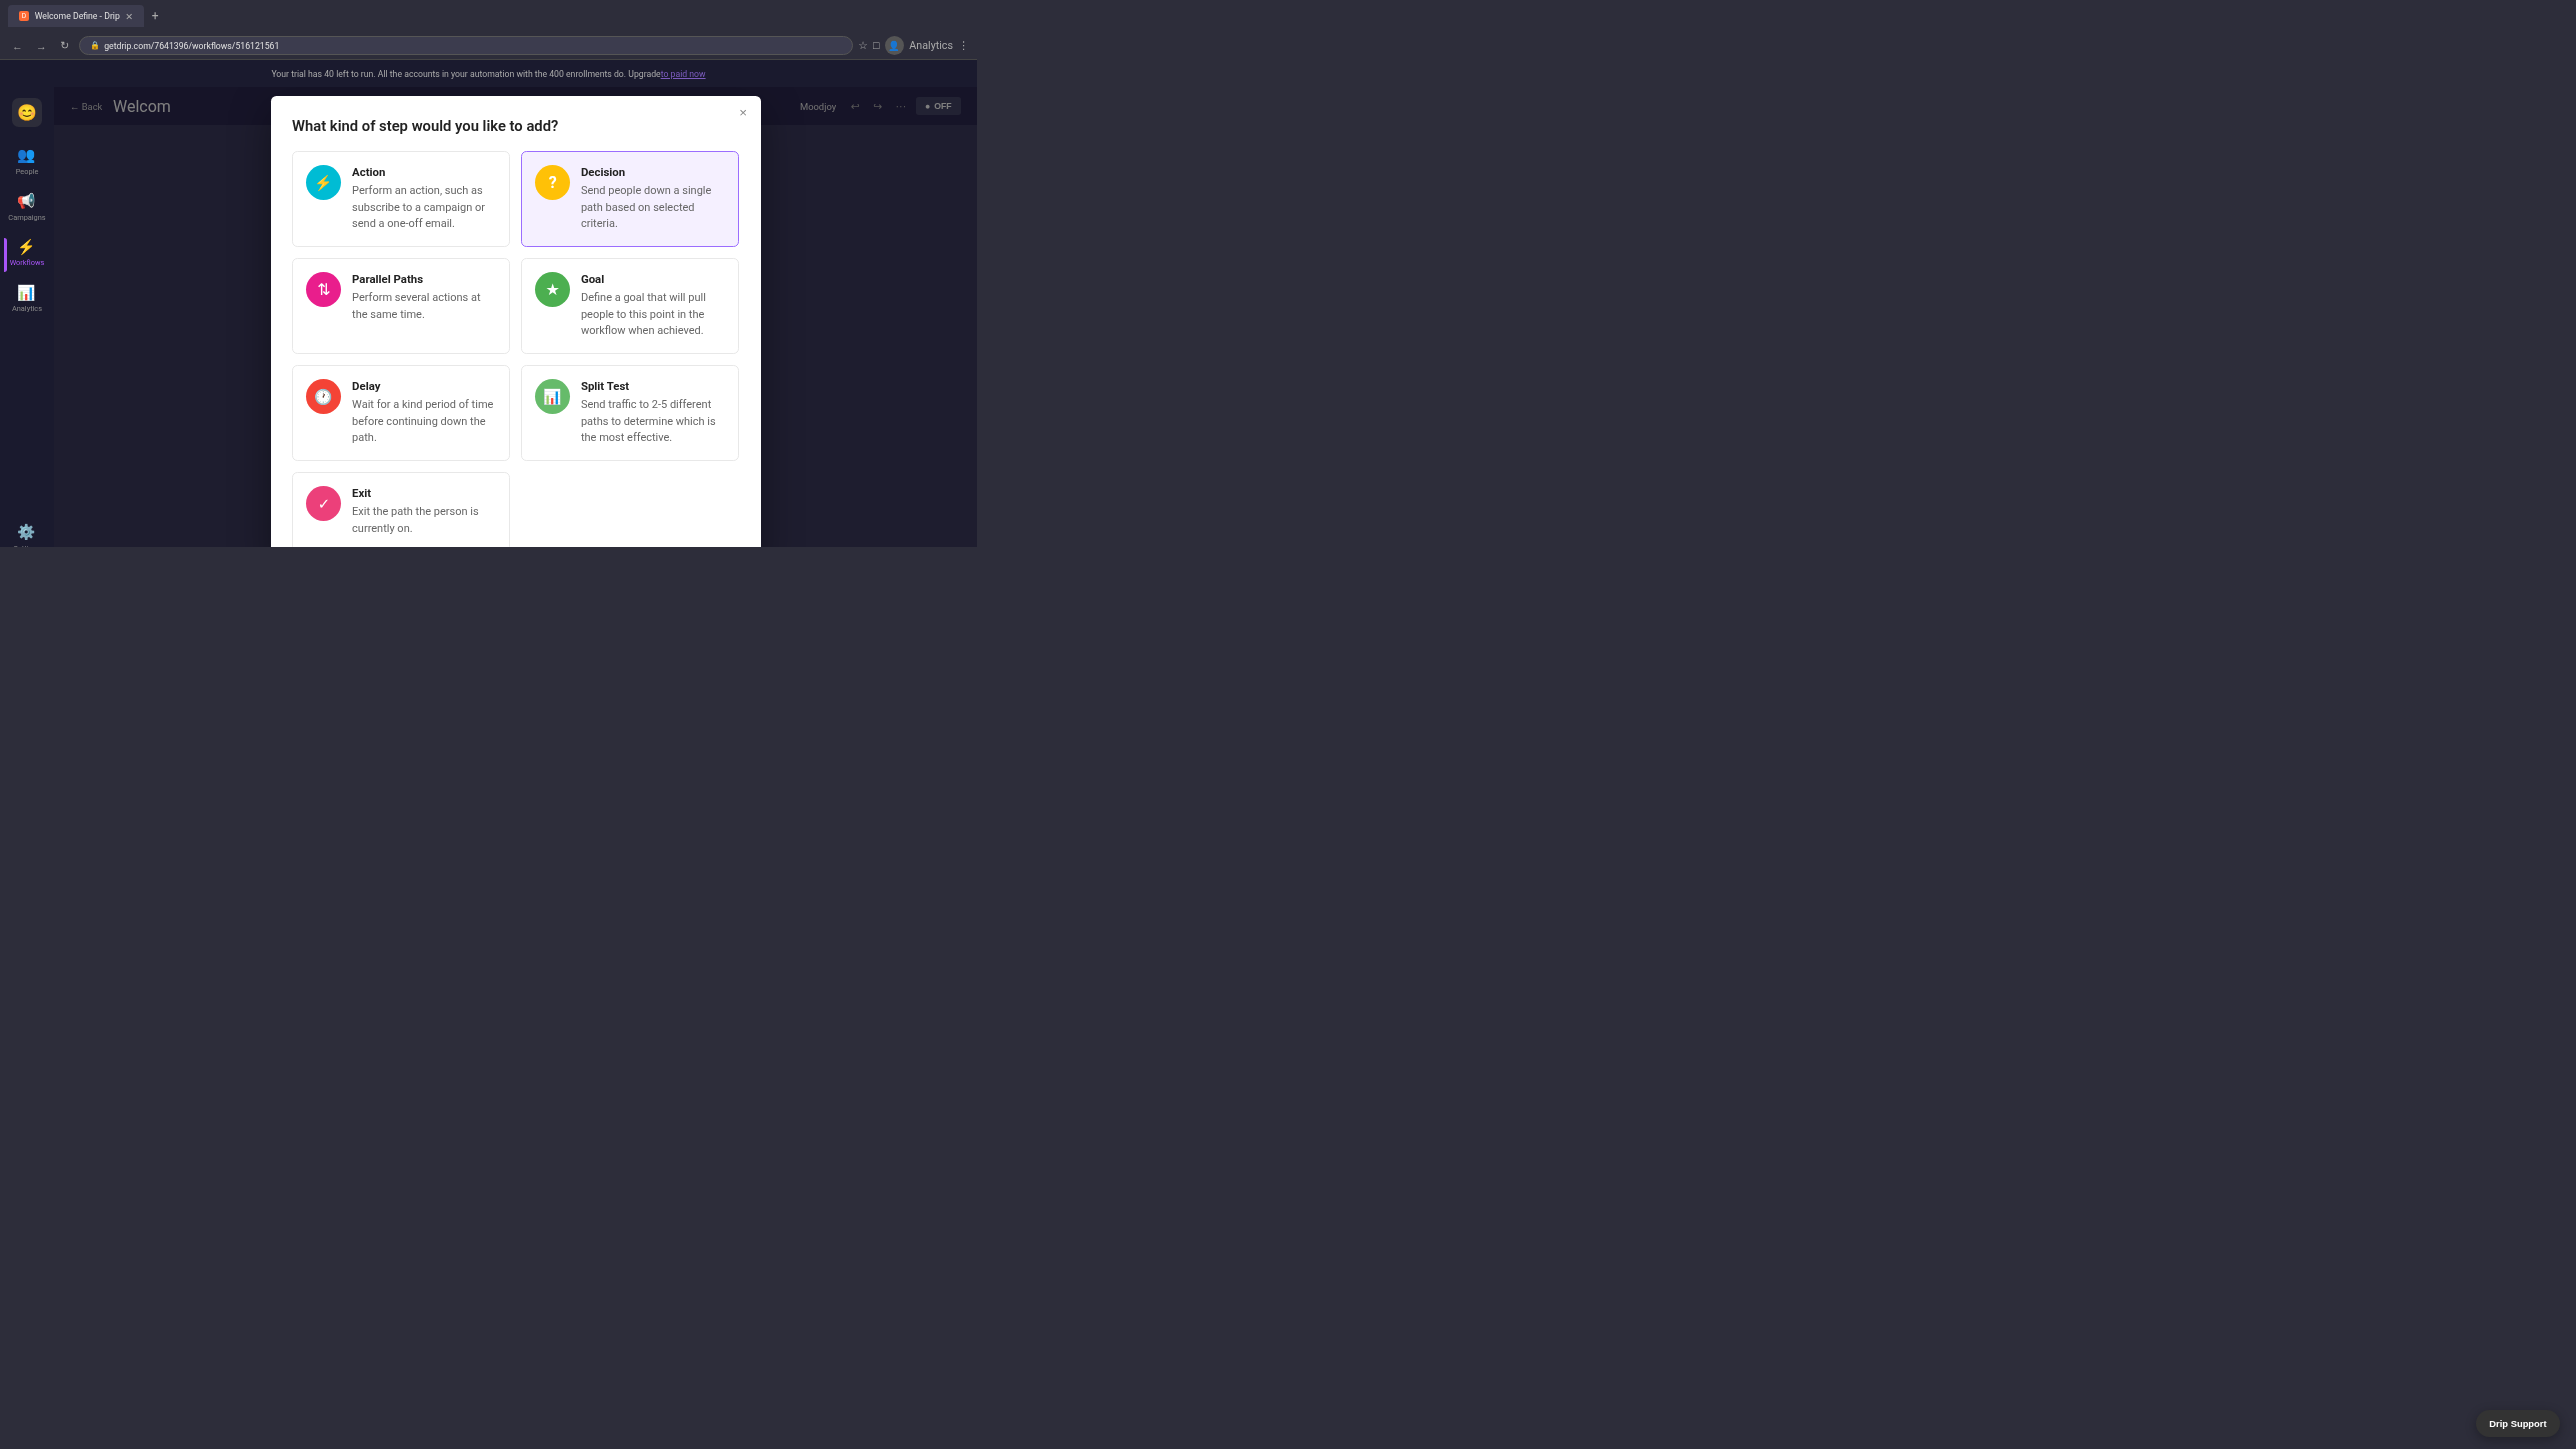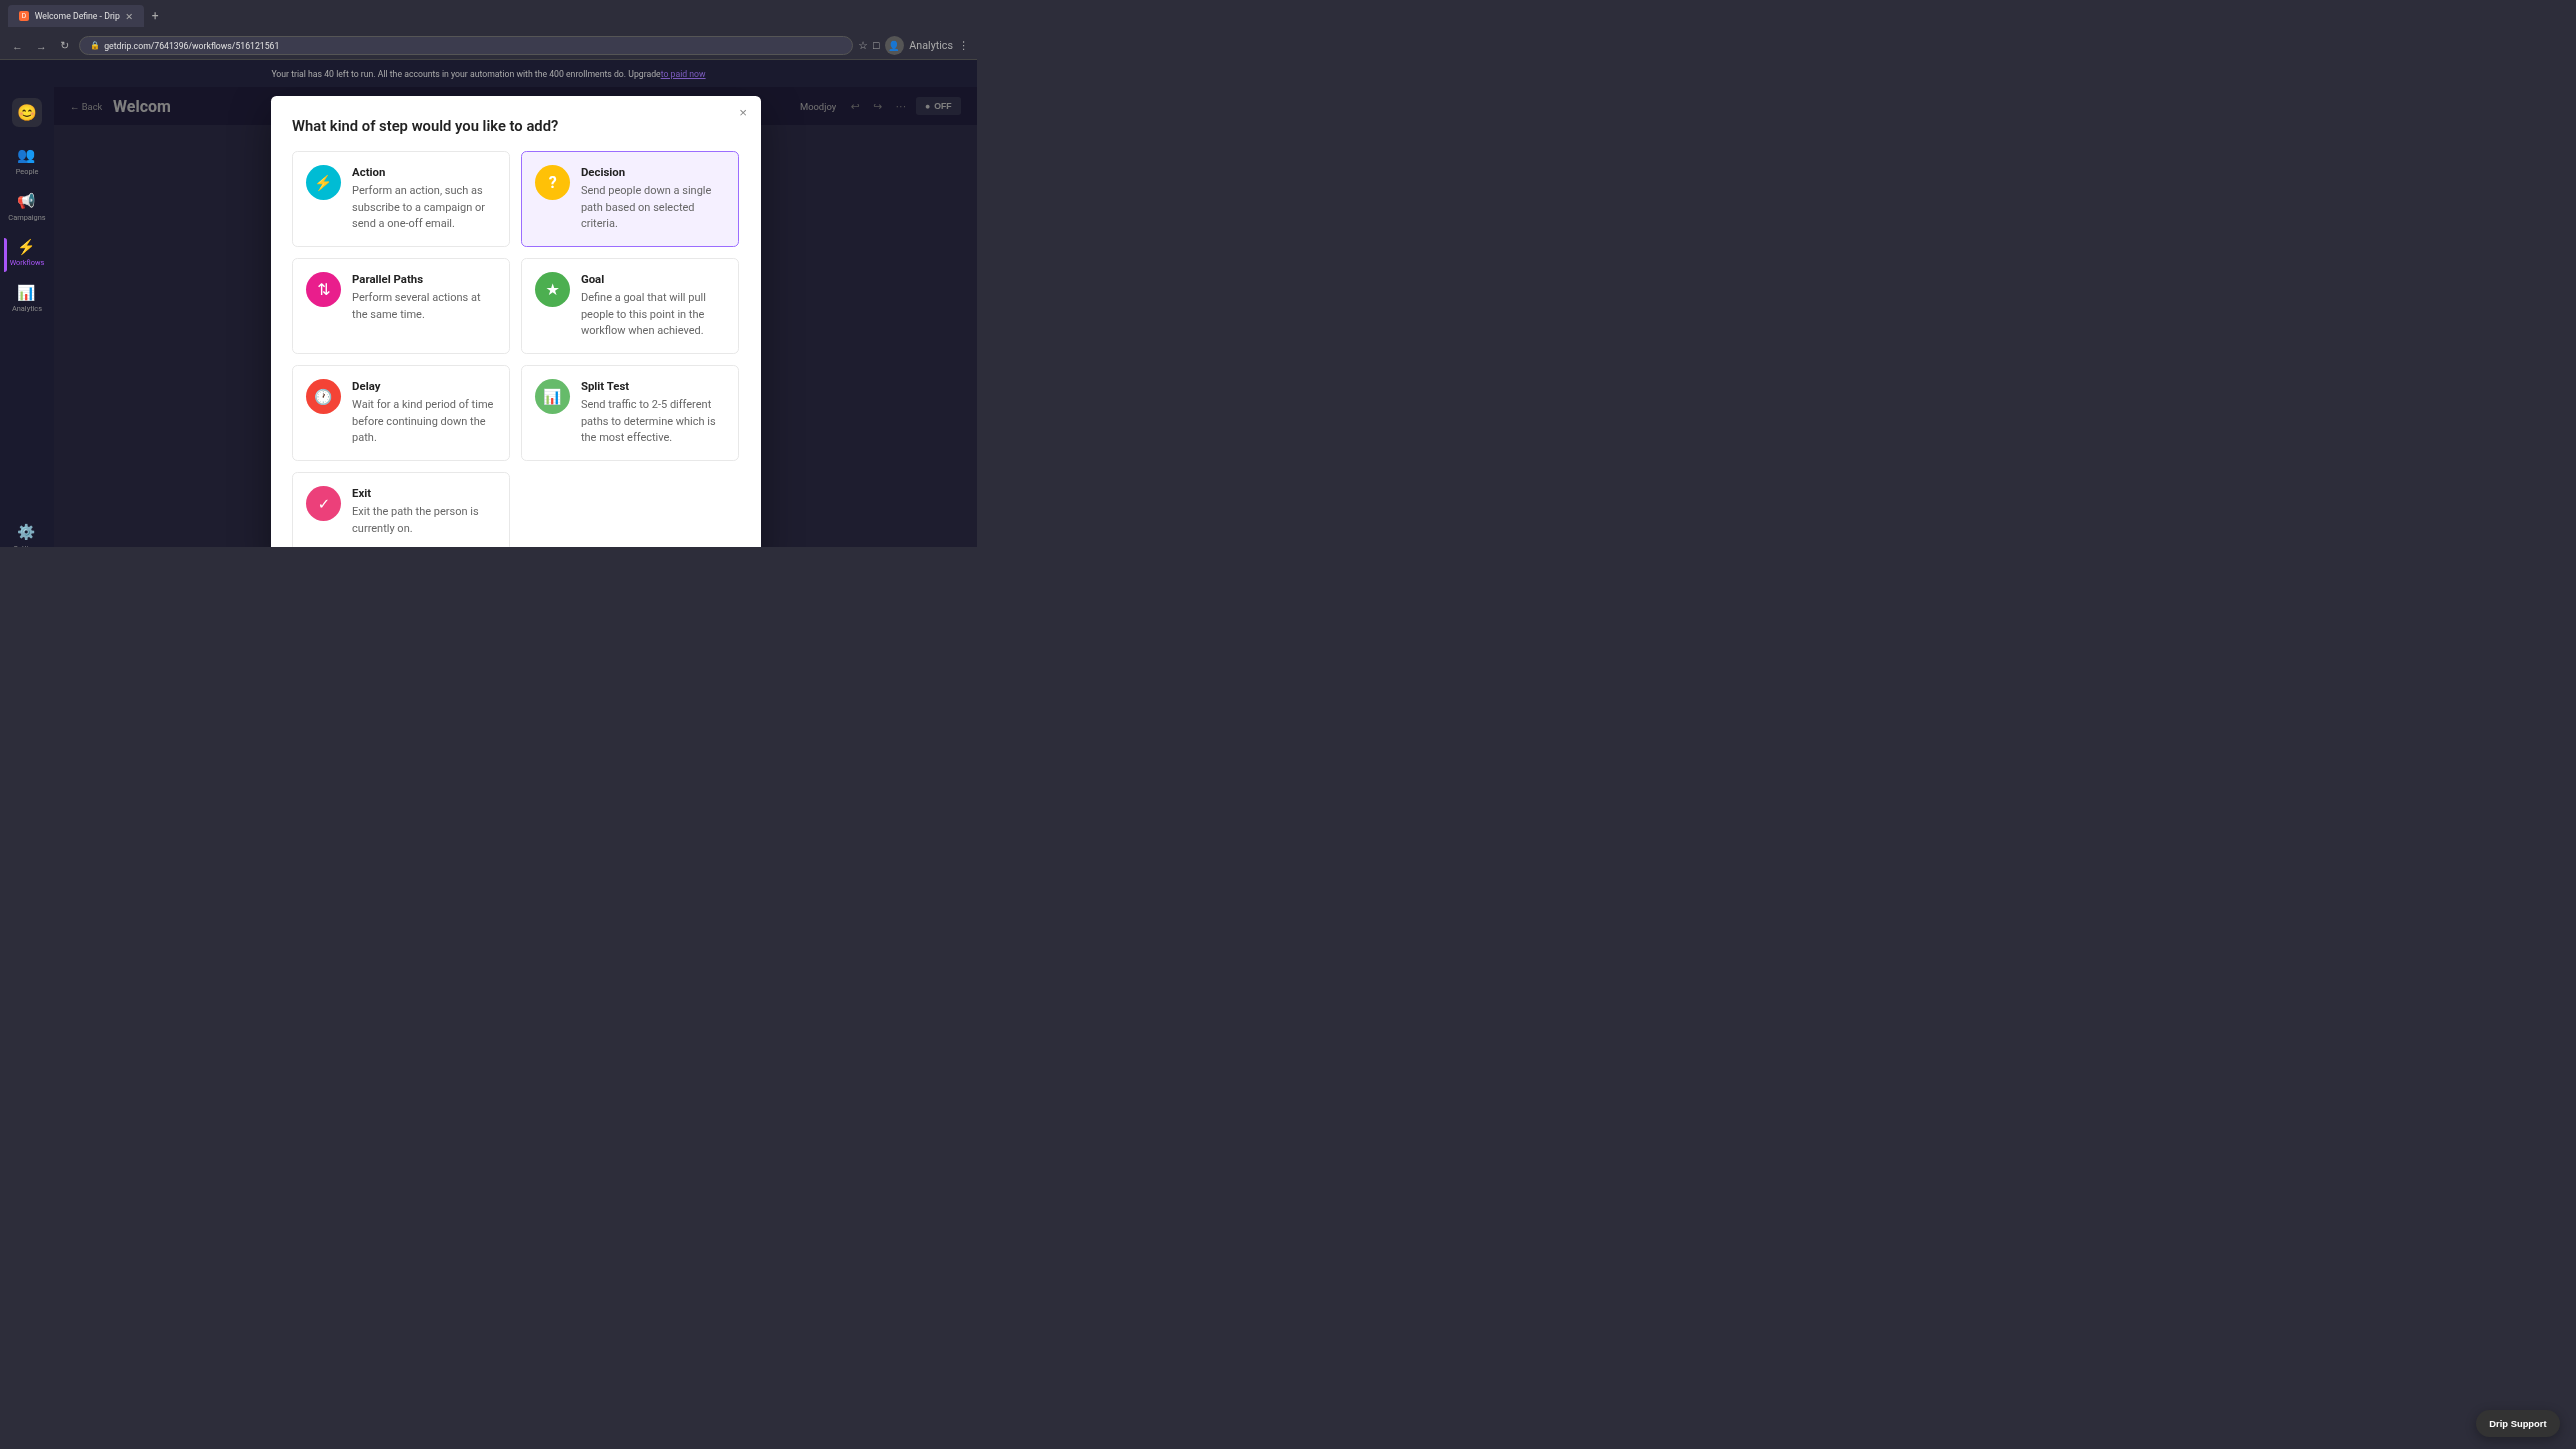--- a/index.html
+++ b/index.html
@@ -210,21 +210,21 @@
       color: #ccc;
       font-size: 9.4px;
       cursor: pointer;
       display: flex;
       align-items: center;
       gap: 2.7px;
     }
     .page-title {
       color: #fff;
       font-size: 16px;
-      font-weight: 700;
+      font-weight: 400;
     }
     .header-spacer { flex: 1; }
     .header-user {
       color: #e0e0e0;
       font-size: 9.4px;
     }
     .header-actions {
       display: flex;
       align-items: center;
       gap: 5.4px;

